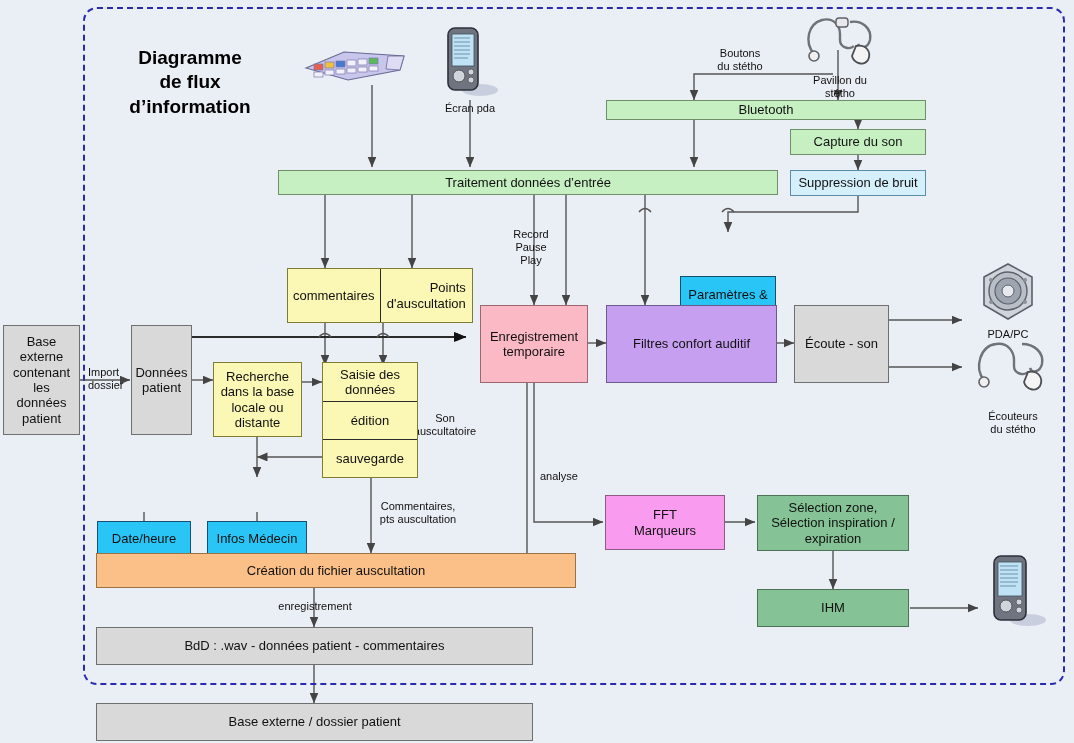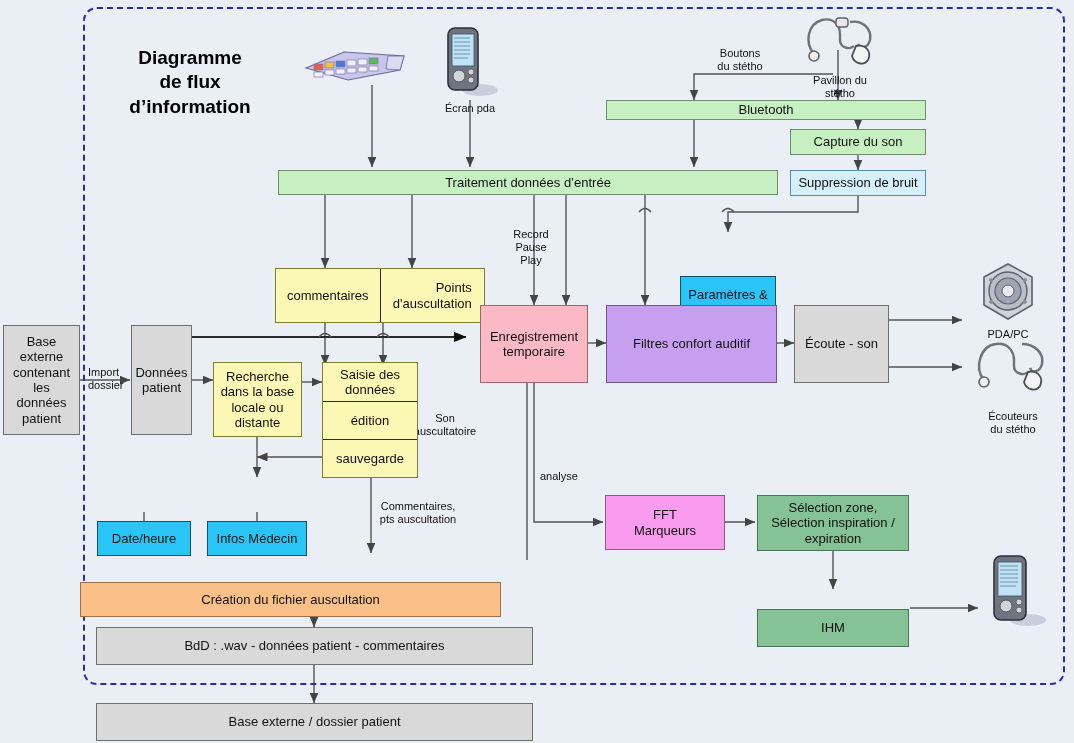--- a/index.html
+++ b/index.html
@@ -308,21 +308,21 @@
 
   <div class="node c-green" style="left:278px;top:170px;width:500px;height:25px;">
     <span>Traitement données d’entrée</span>
   </div>
 
   <div class="node c-cyan" style="left:680px;top:232px;width:96px;height:53px;white-space:pre-line;">
     <span style="white-space:pre-line;">Paramètres &amp;
 préférences</span>
   </div>
 
-  <div class="pair" style="left:275px;top:268px;width:210px;height:55px;">
+  <div class="pair" style="left:287px;top:268px;width:186px;height:55px;">
     <div>
       <span>commentaires</span>
     </div>
     <div style="white-space:pre-line;">
       <span style="white-space:pre-line;text-align:right;">Points
 d'auscultation</span>
     </div>
   </div>
 
   <div class="node c-pink" style="left:480px;top:305px;width:108px;height:78px;white-space:pre-line;">
@@ -372,21 +372,21 @@
   </div>
 
   <div class="node c-cyan" style="left:97px;top:477px;width:94px;height:35px;align-items:center;">
     <span>Date/heure</span>
   </div>
 
   <div class="node c-cyan" style="left:207px;top:477px;width:100px;height:35px;">
     <span>Infos Médecin</span>
   </div>
 
-  <div class="node c-orange" style="left:80px;top:553px;width:421px;height:35px;margin-top:29px;">
+  <div class="node c-orange" style="left:96px;top:553px;width:480px;height:35px;">
     <span>Création du fichier auscultation</span>
   </div>
 
   <div class="node c-gray" style="left:96px;top:627px;width:437px;height:38px;">
     <span>BdD : .wav - données patient - commentaires</span>
   </div>
 
   <div class="node c-gray" style="left:96px;top:703px;width:437px;height:38px;">
     <span>Base externe / dossier patient</span>
   </div>
@@ -395,17 +395,17 @@
     <span style="white-space:pre-line;">FFT
 Marqueurs</span>
   </div>
 
   <div class="node c-seagreen" style="left:757px;top:495px;width:152px;height:56px;white-space:pre-line;">
     <span style="white-space:pre-line;">Sélection zone,
 Sélection inspiration /
 expiration</span>
   </div>
 
-  <div class="node c-seagreen" style="left:757px;top:589px;width:152px;height:38px;margin-top:20px;">
+  <div class="node c-seagreen" style="left:757px;top:589px;width:152px;height:38px;">
     <span>IHM</span>
   </div>
 
 </div>
 
 </body></html>

